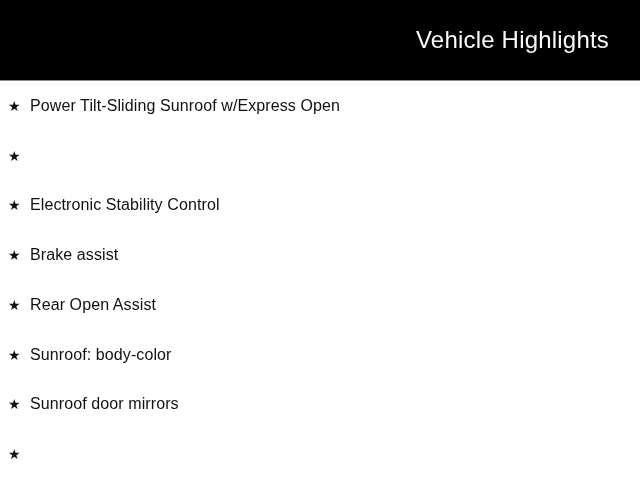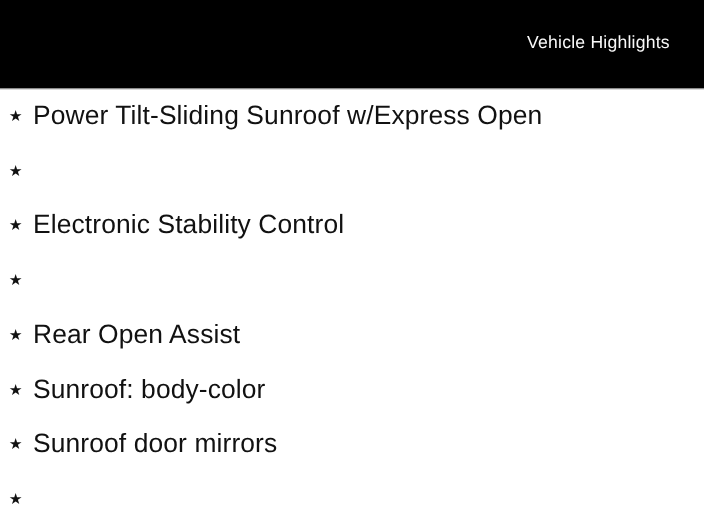--- a/index.html
+++ b/index.html
@@ -20,21 +20,21 @@
     height: 81px;
     background: #000000;
     border-bottom: 1px solid #8c8c8c;
     display: flex;
     align-items: center;
     justify-content: flex-end;
     padding-right: 31px;
   }
   .header-title {
     color: #fafafa;
-    font-size: 16px;
+    font-size: 24px;
     font-weight: 400;
     letter-spacing: 0.2px;
   }
   .feature-list {
     list-style: none;
     margin: 0;
     padding: 0;
   }
   .feature-item {
     box-sizing: border-box;
@@ -46,21 +46,21 @@
   .star-icon {
     font-family: "DejaVu Sans", sans-serif;
     font-size: 14px;
     line-height: 1;
     color: #111111;
     width: 22px;
     flex: 0 0 22px;
     text-align: left;
   }
   .feature-label {
-    font-size: 24px;
+    font-size: 16px;
     color: #111111;
     letter-spacing: 0.1px;
     white-space: nowrap;
   }
 </style>
 </head>
 <body>
 
 <div class="page">
   <div class="header-bar">
@@ -73,20 +73,21 @@
       </li>
       <li class="feature-item">
         <span class="star-icon">★</span>
       </li>
       <li class="feature-item">
         <span class="star-icon">★</span>
         <span class="feature-label">Electronic Stability Control</span>
       </li>
       <li class="feature-item">
         <span class="star-icon">★</span>
+        <span class="feature-label">Brake assist</span>
       </li>
       <li class="feature-item">
         <span class="star-icon">★</span>
         <span class="feature-label">Rear Open Assist</span>
       </li>
       <li class="feature-item">
         <span class="star-icon">★</span>
         <span class="feature-label">Sunroof: body-color</span>
       </li>
       <li class="feature-item">

